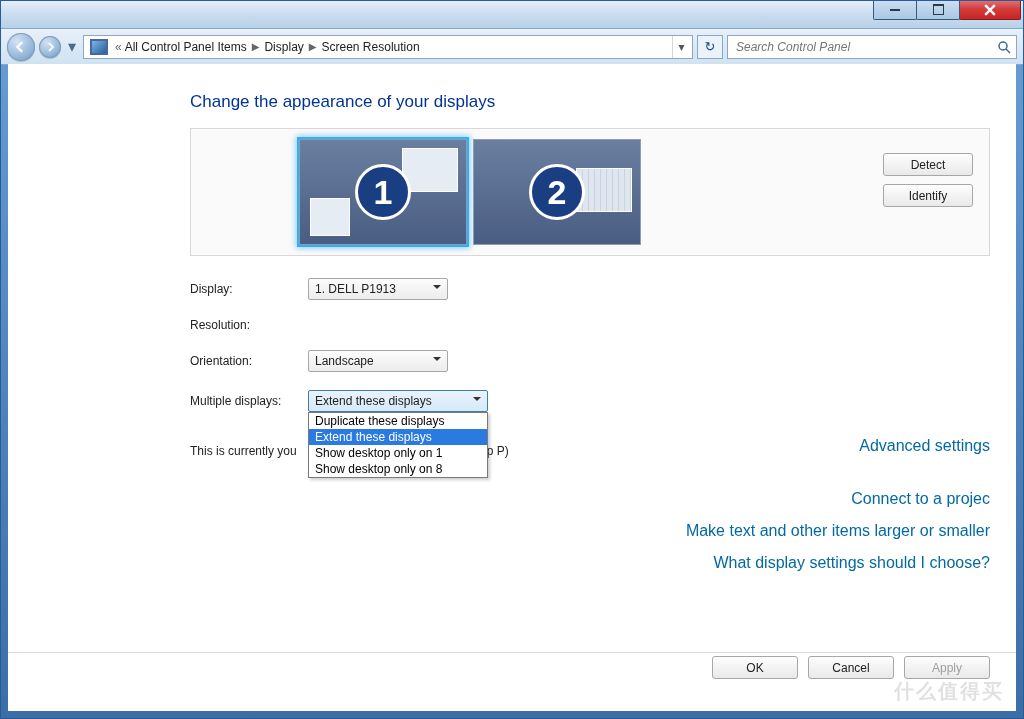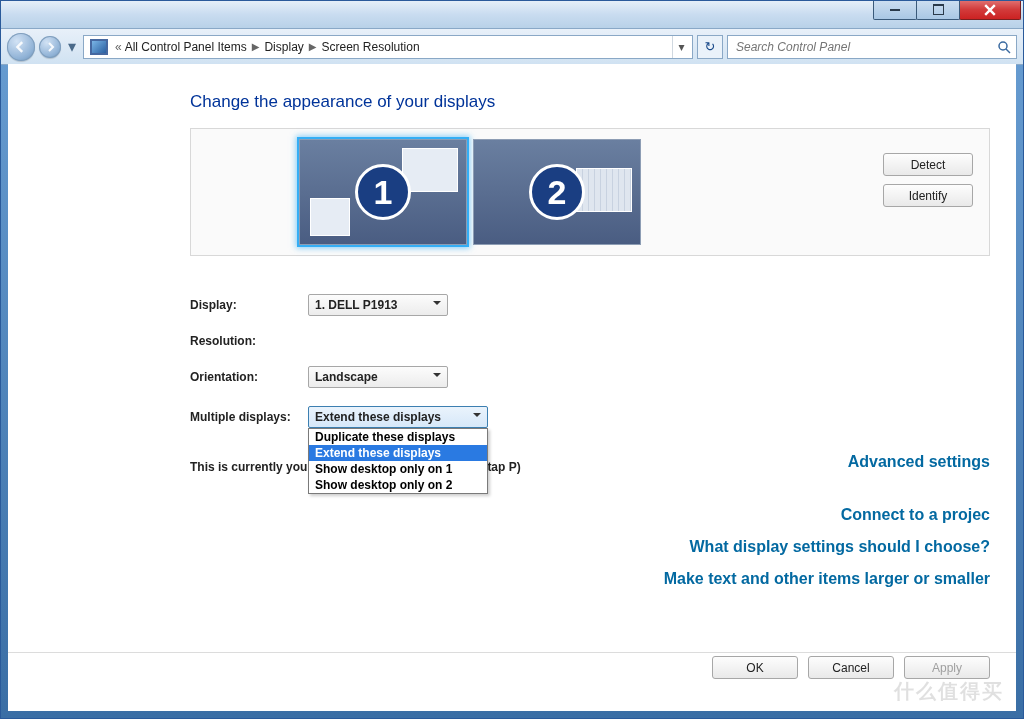--- a/index.html
+++ b/index.html
@@ -137,21 +137,21 @@
   .side-btns { position:absolute; right:16px; top:24px; display:flex; flex-direction:column; gap:8px; }
   .btn {
     min-width:90px; height:23px;
     background:linear-gradient(#fdfdfd,#e9e9e9);
     border:1px solid #a7a7a7;
     border-radius:3px;
     font-size:12px; color:#222;
     padding:0 14px;
   }
   .btn:disabled { color:#a0a0a0; }
-  .form-rows { margin-top:38px;font-weight:bold; }
+  .form-rows { margin-top:22px; }
   .row { display:flex; align-items:center; margin-bottom:18px; }
   .row-label { width:118px; color:#222; }
   .combo {
     height:22px; border:1px solid #a7a7a7; border-radius:2px;
     background:linear-gradient(#fcfcfc,#ececec);
     display:flex; align-items:center; padding:0 6px;
     font-size:12px; color:#222; position:relative;
     min-width:140px;
   }
   .combo .tri { position:absolute; right:6px; top:6px; border:4px solid transparent; border-top-color:#333; }
@@ -282,37 +282,37 @@
       </div>
       <div class="row" style="margin-bottom:0">
         <div class="row-label">Multiple displays:</div>
         <div class="combo open" style="width:180px">
           <span>Extend these displays</span>
           <div class="tri"></div>
           <div class="dropdown">
             <div class="dd-item">Duplicate these displays</div>
             <div class="dd-item sel">Extend these displays</div>
             <div class="dd-item">Show desktop only on 1</div>
-            <div class="dd-item">Show desktop only on 2</div>
+            <div class="dd-item">Show desktop only on 8</div>
           </div>
         </div>
       </div>
 
       <div style="display:flex; margin-top:22px; align-items:center;">
         <span class="primary-line">This is currently you</span>
         <span style="width:180px"></span>
         <span class="primary-line">tap P)</span>
         <div style="flex:1"></div>
         <span class="linkish">Advanced settings</span>
       </div>
 
       <div class="links-block">
         <span class="linkish">Connect to a projec</span>
+        <span class="linkish">Make text and other items larger or smaller</span>
         <span class="linkish">What display settings should I choose?</span>
-        <span class="linkish">Make text and other items larger or smaller</span>
       </div>
     </div>
   </div>
 
   <div class="divider" style="position:absolute; left:0; right:0; bottom:58px;"></div>
 
   <div class="footer">
     <button class="btn">OK</button>
     <button class="btn">Cancel</button>
     <button class="btn" disabled="">Apply</button>

